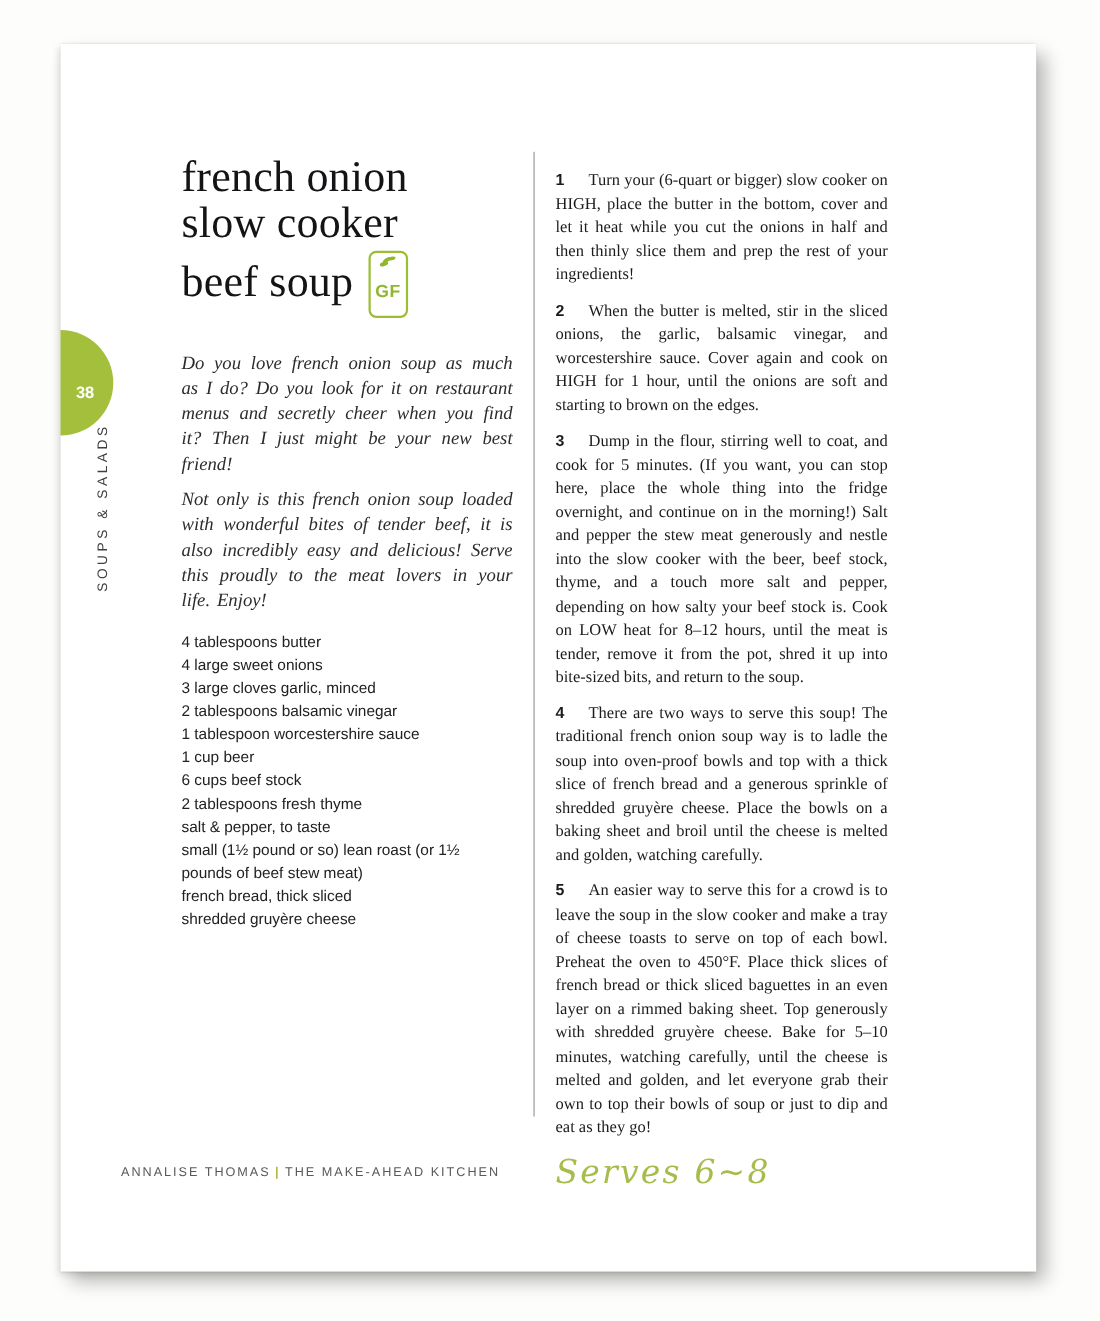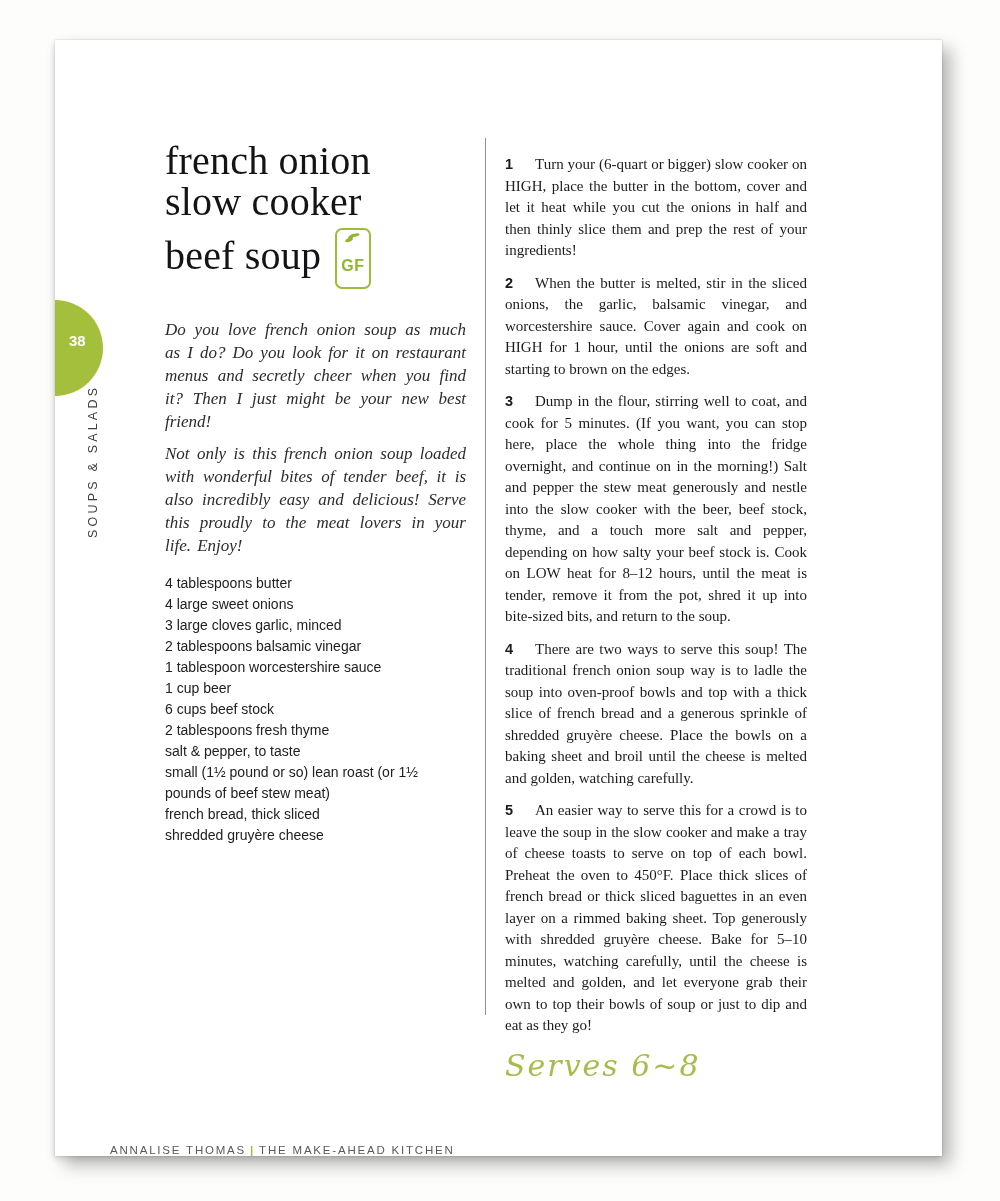--- a/index.html
+++ b/index.html
@@ -21,21 +21,21 @@
 
   
   .page-tab {
     position: absolute;
     left: -48px; top: 260px;
     width: 96px; height: 96px;
     border-radius: 50%;
   }
   .page-tab .num {
     position: absolute;
-    left: 62px; top: 32px;
+    left: 62px; top: 49px;
     font-family: "Liberation Sans", sans-serif;
     font-weight: bold; font-size: 15px;
     color: #ffffff;
   }
 
   
   .section-label {
     position: absolute;
     left: 31px; top: 362px;
     height: 136px; width: 22px;
@@ -131,21 +131,21 @@
     margin-top: 8px;
     font-family: "DejaVu Serif", serif;
     font-style: italic;
     font-size: 30px;
     letter-spacing: 2px;
   }
 
   
   .footer {
     position: absolute;
-    left: 55px; top: 1104px;
+    left: 55px; top: 1020px;
     font-family: "Liberation Sans", sans-serif;
     font-size: 11.5px;
     letter-spacing: 1.8px;
     color: #58595b;
     white-space: nowrap;
   }
   .footer .sep { font-weight: bold; padding: 0 4px; }
 </style>
 </head>
 <body>

